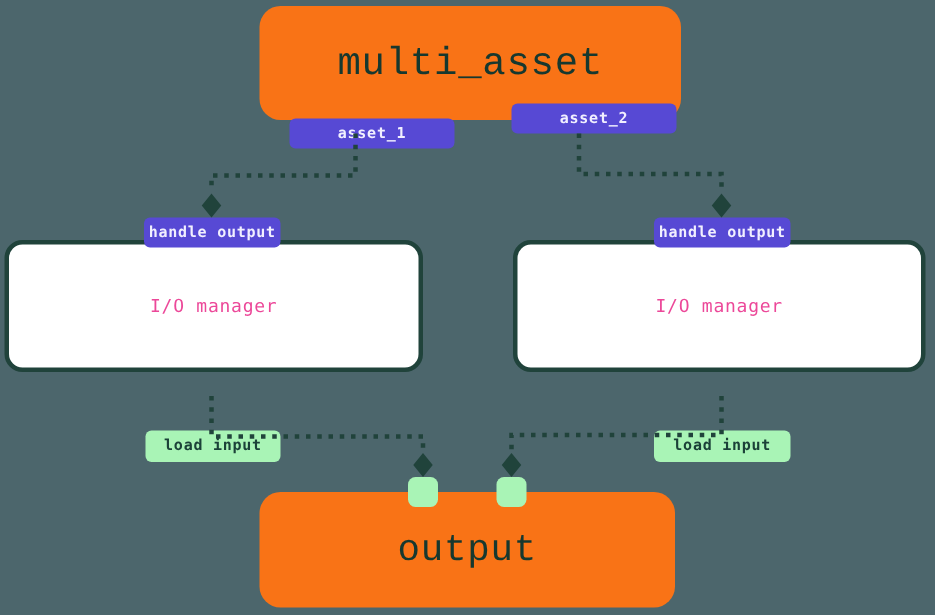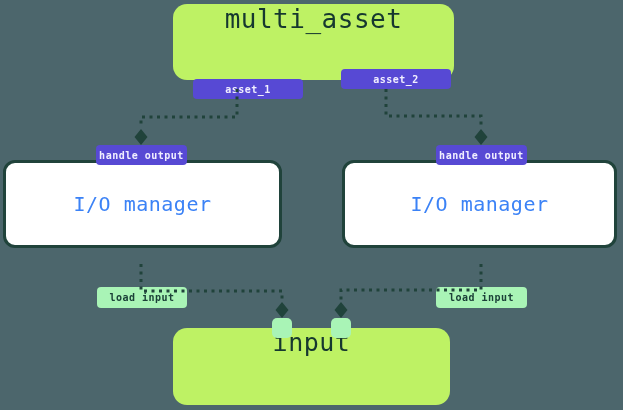--- a/index.html
+++ b/index.html
@@ -3,30 +3,31 @@
 <meta charset="utf-8">
 <style>
   html,body{margin:0;padding:0;}
   body{
     width:623px;height:410px;position:relative;overflow:hidden;
     background:#4c666c;
     font-family:"DejaVu Sans Mono","Liberation Mono",monospace;
   }
   .abs{position:absolute;box-sizing:border-box;}
   .node{
-    background:#bef264;border-radius:14px;
-    display:flex;align-items:flex-start;justify-content:center;
+    background:#f97316;border-radius:14px;
+    display:flex;align-items:center;justify-content:center;
     color:#16382f;
+    font-family:Liberation Mono, monospace;
   }
   .node-label{color:#16382f;letter-spacing:0.5px;}
   .io-node{
     background:#ffffff;border:3px solid #20433b;border-radius:12px;
     display:flex;align-items:center;justify-content:center;
   }
-  .io-label{color:#3b82f6;font-size:20px;letter-spacing:0.5px;}
+  .io-label{color:#ec4899;font-size:12px;letter-spacing:0.5px;}
   .badge{
     border-radius:4px;font-size:10px;font-weight:bold;
     display:flex;align-items:center;justify-content:center;
     letter-spacing:0.5px;white-space:nowrap;
   }
   .badge-purple{background:#5749d4;color:#f1efff;}
   .badge-mint{background:#a9f4b6;color:#1b4138;margin-top:44px;}
   .port{
     background:#a9f4b6;border-radius:5px;width:20px;height:20px;
   }
@@ -67,21 +68,21 @@
 </div>
 
 <div class="abs badge badge-mint" style="left:97px;top:243px;width:90px;height:21px;">
   <span>load input</span>
 </div>
 <div class="abs badge badge-mint" style="left:436px;top:243px;width:91px;height:21px;">
   <span>load input</span>
 </div>
 
 <div class="abs node" style="left:173px;top:328px;width:277px;height:77px;">
-  <span class="node-label" style="font-size:25px;">input</span>
+  <span class="node-label" style="font-size:25px;">output</span>
 </div>
 
 <div class="abs port" style="left:272px;top:318px;"></div>
 <div class="abs port" style="left:331px;top:318px;"></div>
 
 <svg class="wires" width="623" height="410" viewBox="0 0 623 410">
   <path class="wire" d="M237,89 V117 H141 V128"></path>
   <polygon class="diamond" points="141,129 147.5,137 141,145 134.5,137"></polygon>
   <path class="wire" d="M386,89 V116 H481 V128"></path>
   <polygon class="diamond" points="481,129 487.5,137 481,145 474.5,137"></polygon>

